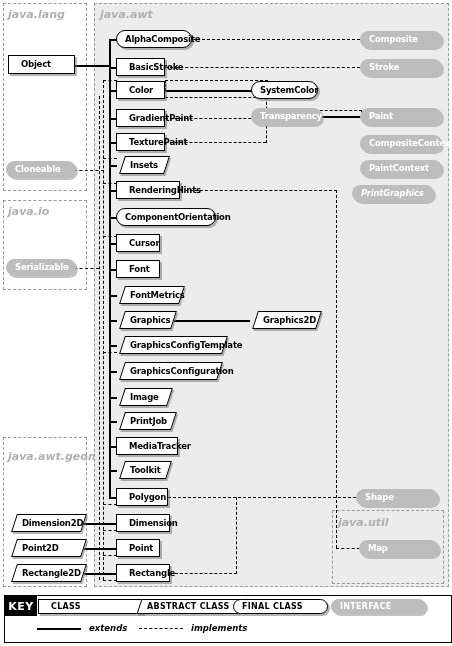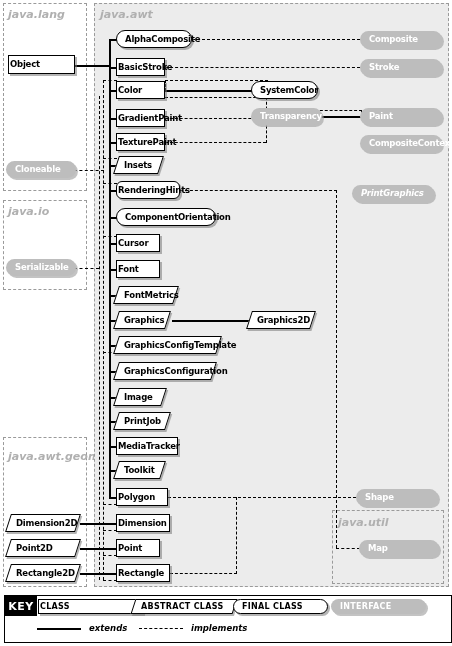--- a/index.html
+++ b/index.html
@@ -13,29 +13,29 @@
   .pkg-label{position:absolute;font-style:italic;font-weight:bold;
              font-size:11px;color:#b0b0b0;letter-spacing:0px;white-space:nowrap;}
 
   
   .node{position:absolute;box-sizing:border-box;display:flex;align-items:center;
         white-space:nowrap;font-size:8.5px;font-weight:bold;letter-spacing:-0.2px;}
   .node span{display:block;line-height:1;}
 
   
   .n-class{background:#fff;border:1.5px solid #000;color:#000;
-           padding-left:1px;box-shadow:2px 2px 0 rgba(120,120,120,.55);}
+           padding-left:12px;box-shadow:2px 2px 0 rgba(120,120,120,.55);}
 
   
   .n-final{background:#fff;border:1.5px solid #000;color:#000;
            border-radius:999px;padding-left:8px;
            box-shadow:2px 2px 0 rgba(120,120,120,.55);}
 
   
-  .n-abstract{background:transparent;color:#000;padding-left:8px;position:absolute;}
+  .n-abstract{background:transparent;color:#000;padding-left:8px;position:absolute;margin-left:6px;}
   .n-abstract .para{position:absolute;left:0;top:0;right:0;bottom:0;
       background:#fff;border:1.5px solid #000;
       transform:skewX(-18deg);box-shadow:2px 2px 0 rgba(120,120,120,.55);}
   .n-abstract span{position:relative;z-index:2;}
 
   
   .n-iface{background:#bdbdbd;color:#fff;border-radius:999px;padding-left:9px;
            box-shadow:2px 2px 0 rgba(170,170,170,.7);border:none;}
 
   
@@ -192,21 +192,21 @@
 
   <div class="node n-class" style="left:116px;top:133px;width:49px;height:18px;">
     <span>TexturePaint</span>
   </div>
 
   <div class="node n-abstract" style="left:116px;top:156px;width:45px;height:18px;">
     <i class="para"></i>
     <span>Insets</span>
   </div>
 
-  <div class="node n-class" style="left:116px;top:181px;width:64px;height:18px;border-radius:6px;">
+  <div class="node n-class" style="left:116px;top:181px;width:64px;height:18px;">
     <span>RenderingHints</span>
   </div>
 
   <div class="node n-final" style="left:116px;top:208px;width:100px;height:18px;">
     <span>ComponentOrientation</span>
   </div>
 
   <div class="node n-class" style="left:116px;top:234px;width:44px;height:18px;">
     <span>Cursor</span>
   </div>
@@ -287,20 +287,23 @@
     <span>Composite</span>
   </div>
   <div class="node n-iface" style="left:360px;top:108px;width:82px;height:17px;">
     <span>Paint</span>
   </div>
   <div class="node n-iface" style="left:360px;top:59px;width:82px;height:17px;">
     <span>Stroke</span>
   </div>
   <div class="node n-iface" style="left:360px;top:135px;width:82px;height:17px;">
     <span>CompositeContext</span>
+  </div>
+  <div class="node n-iface" style="left:360px;top:160px;width:82px;height:17px;">
+    <span>PaintContext</span>
   </div>
   <div class="node n-iface" style="left:352px;top:185px;width:82px;height:17px;font-style:italic;">
     <span>PrintGraphics</span>
   </div>
   <div class="node n-iface" style="left:356px;top:489px;width:82px;height:17px;">
     <span>Shape</span>
   </div>
   <div class="node n-iface" style="left:359px;top:540px;width:80px;height:17px;">
     <span>Map</span>
   </div>

